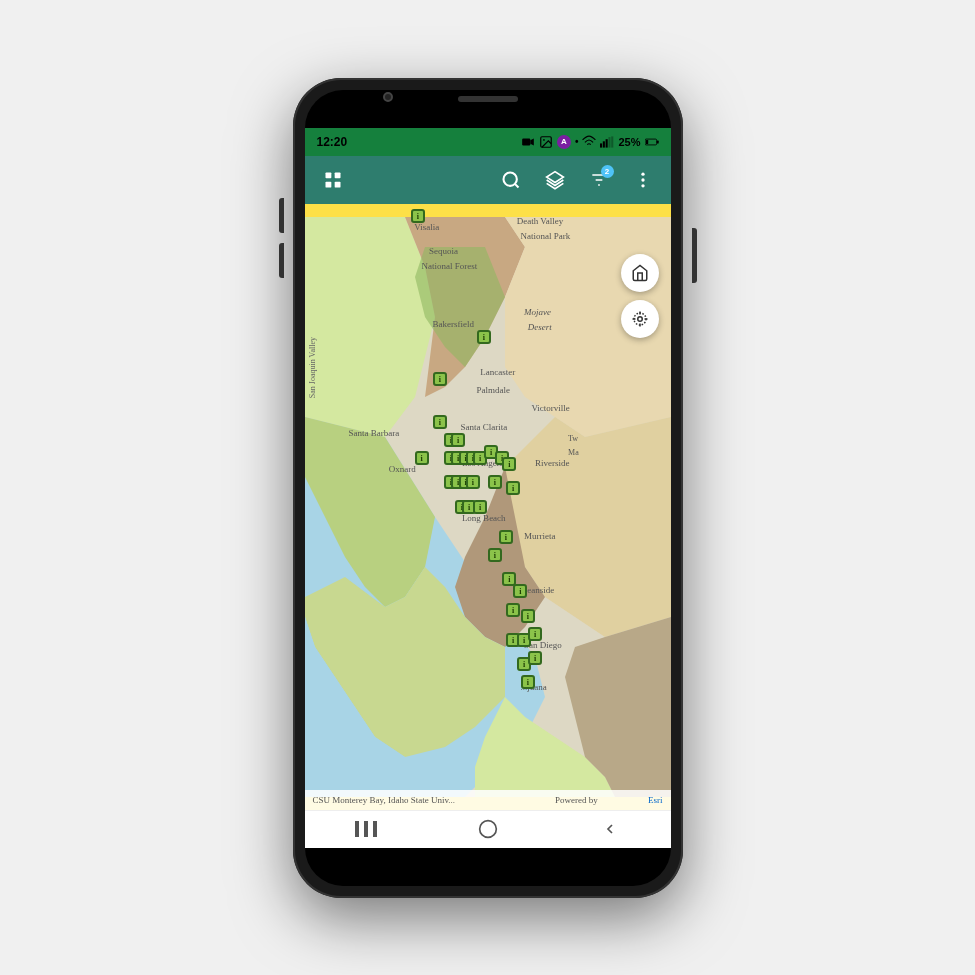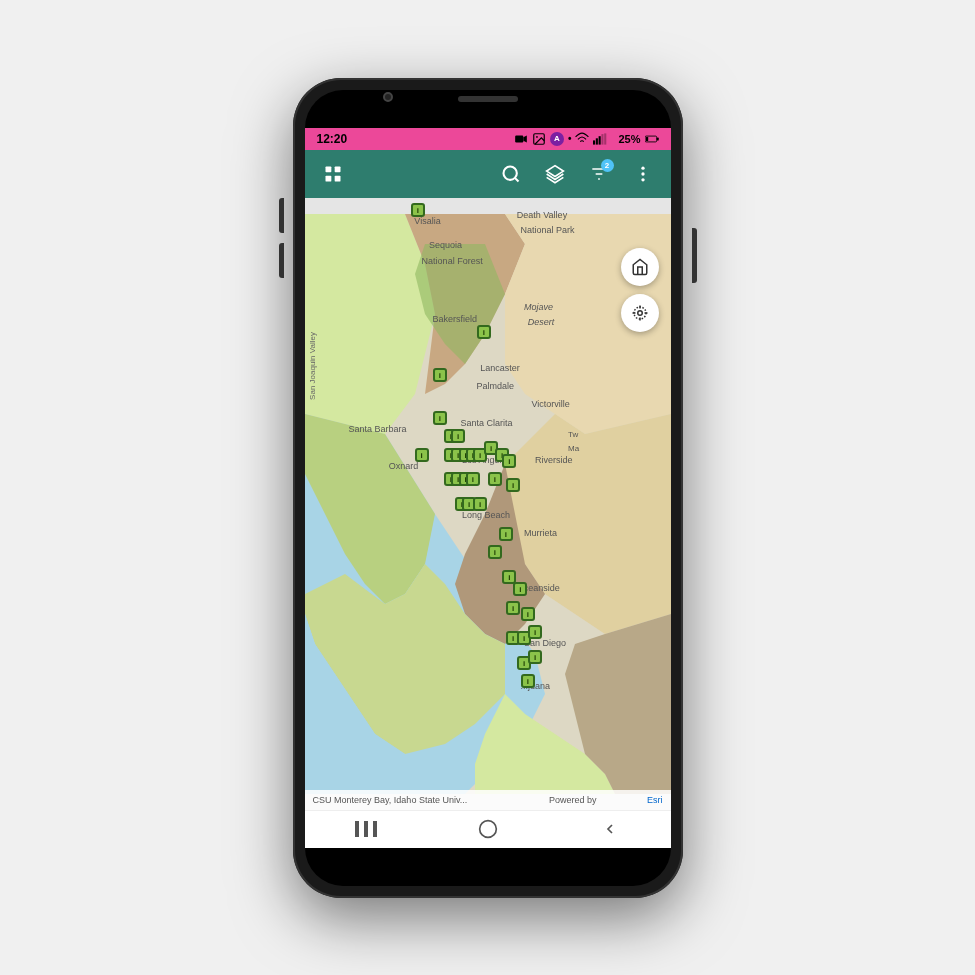--- a/index.html
+++ b/index.html
@@ -93,28 +93,28 @@
       right: 0;
       bottom: 38px;
       background: #fff;
       overflow: hidden;
       display: flex;
       flex-direction: column;
     }
 
     
     .status-bar {
-      background: #ec4899;
+      background: #15803d;
       padding: 4px 12px;
       display: flex;
       justify-content: space-between;
       align-items: center;
       font-size: 11px;
       font-weight: 600;
-      height: 22px;
+      height: 28px;
       z-index: 10;
     }
     .status-time { color: #000; font-size: 12px; font-weight: bold; }
     .status-icons {
       display: flex;
       align-items: center;
       gap: 4px;
       font-size: 10px;
       color: #000;
     }
@@ -157,21 +157,22 @@
       justify-content: center;
       font-weight: bold;
     }
     .spacer { flex: 1; }
 
     
     .map-container {
       flex: 1;
       position: relative;
       overflow: hidden;
-      background: #e5e5e5;
+      background: #fde047;
+      font-family: Liberation Serif, serif;
     }
 
     
     .map-bg {
       width: 100%;
       height: 100%;
       position: absolute;
       top: 0;
       left: 0;
     }
@@ -311,21 +312,21 @@
               <path d="M1 8.5C5.2 4.3 10.3 2 12 2s6.8 2.3 11 6.5M5 12.5C7.7 9.8 10 8.5 12 8.5s4.3 1.3 7 4M9 16.5c.8-.8 1.9-1.5 3-1.5s2.2.7 3 1.5M12 20h.01" stroke="currentColor" stroke-width="2" fill="none"></path>
             </svg>
 
           <svg viewBox="0 0 20 16" fill="currentColor">
             <rect x="0" y="10" width="3" height="6"></rect>
             <rect x="4" y="7" width="3" height="9"></rect>
             <rect x="8" y="4" width="3" height="12"></rect>
             <rect x="12" y="1" width="3" height="15" opacity="0.3"></rect>
             <rect x="16" y="0" width="3" height="16" opacity="0.3"></rect>
           </svg>
-          <span style="font-size:11px;font-weight:bold;margin-left:7px;">25%</span>
+          <span style="font-size:11px;font-weight:bold;">25%</span>
 
           <svg viewBox="0 0 24 12" fill="currentColor">
             <rect x="0" y="1" width="20" height="10" rx="2" fill="none" stroke="currentColor" stroke-width="1.5"></rect>
             <rect x="1.5" y="2.5" width="4" height="7" rx="1" fill="currentColor"></rect>
             <rect x="20.5" y="3.5" width="3" height="5" rx="1"></rect>
           </svg>
         </div>
       </div>
 
       <div class="app-bar">

